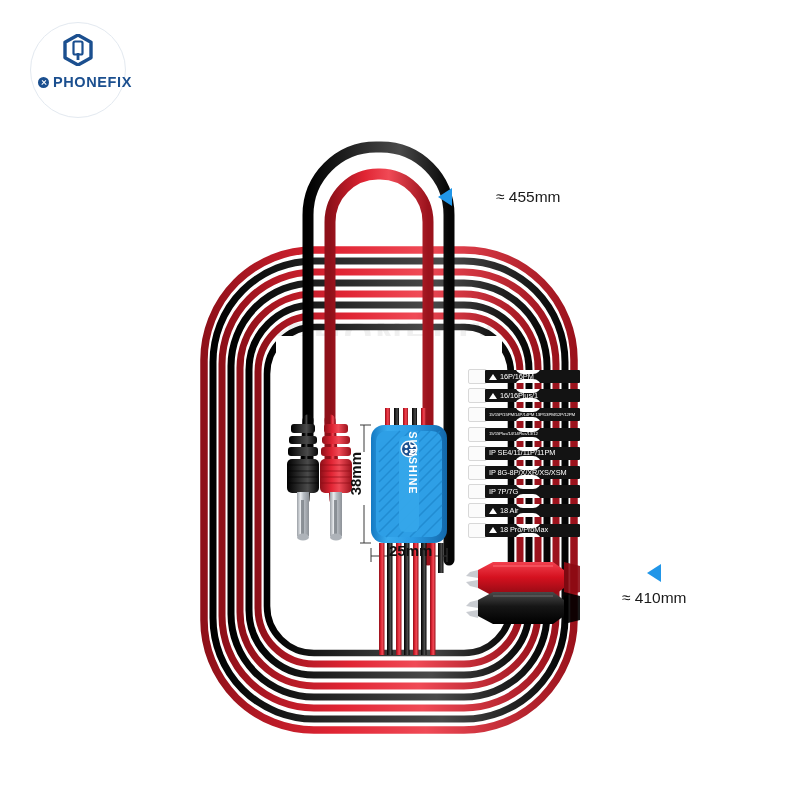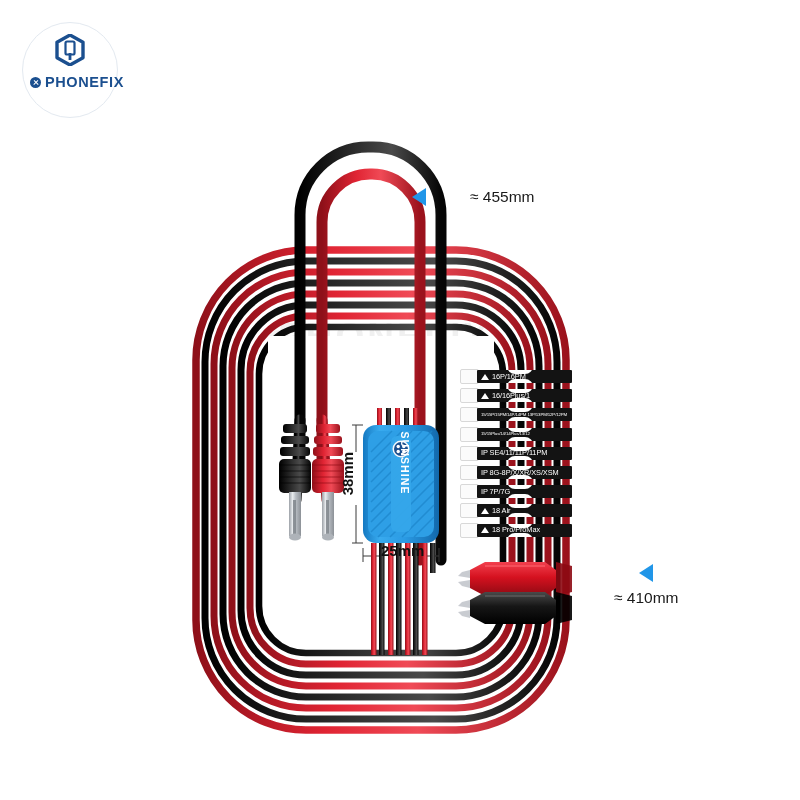--- a/index.html
+++ b/index.html
@@ -10,20 +10,21 @@
   }
   body {
     font-family: "Liberation Sans", sans-serif;
   }
   .page {
     position: relative;
     width: 781px;
     height: 800px;
     background: #ffffff;
     overflow: hidden;
+    margin-left: 8px;
   }
 
   
   .brand {
     position: absolute;
     left: 22px;
     top: 22px;
     width: 120px;
     height: 66px;
   }
@@ -121,21 +122,21 @@
     width: 0;
     height: 0;
     border-top: 9px solid transparent;
     border-bottom: 9px solid transparent;
     border-right: 14px solid #2196e8;
   }
   .callout-text {
     font-size: 15.5px;
     color: #1a1a1a;
   }
-  #callout-top  { left: 412px; top: 188px; gap: 44px; }
+  #callout-top  { left: 430px; top: 188px; gap: 44px; }
   #callout-side { left: 614px; top: 564px; flex-direction: column; }
 
   
   .dim-height {
     position: absolute;
     left: 339px;
     top: 452px;
     font-size: 15px;
     font-weight: bold;
     color: #111;

